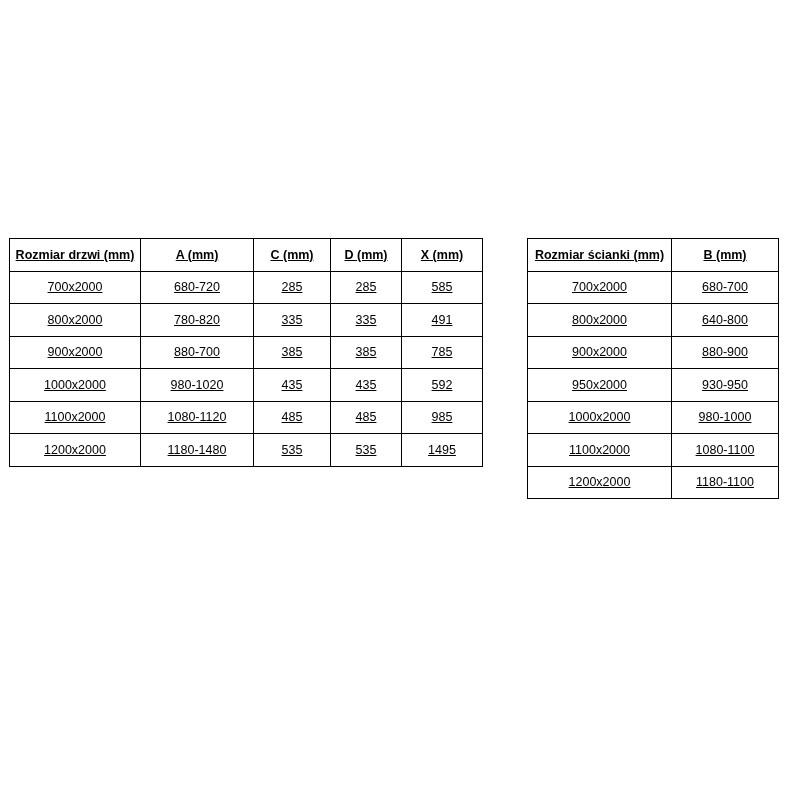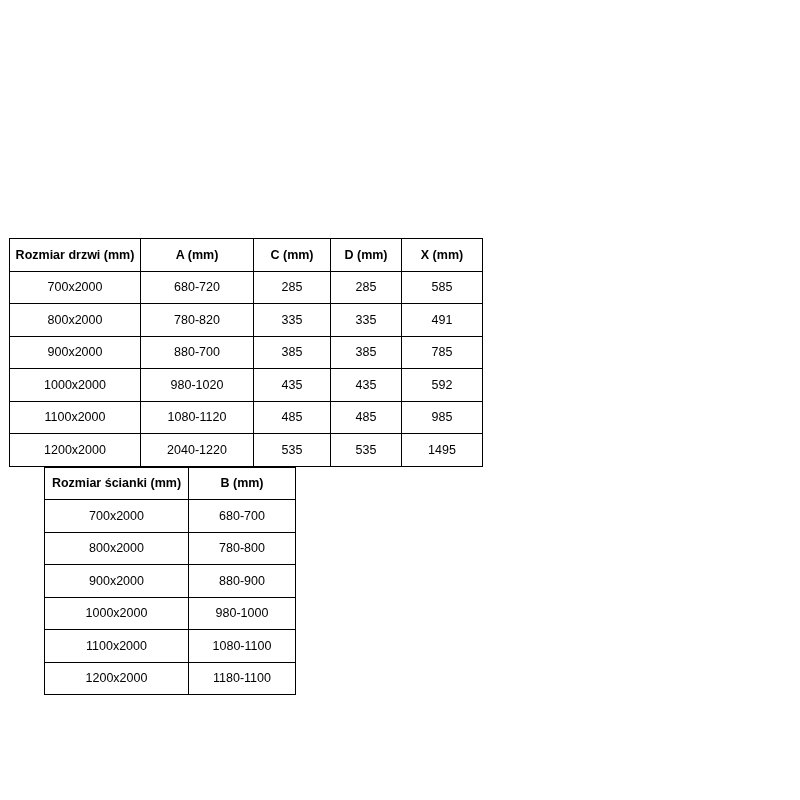--- a/index.html
+++ b/index.html
@@ -12,24 +12,25 @@
     height: 800px;
     position: relative;
     font-family: "Liberation Sans", sans-serif;
     color: #000000;
     overflow: hidden;
   }
   .tables-wrap {
     position: absolute;
     top: 238px;
     left: 0;
-    width: 695px;
+    width: 800px;
     display: flex;
-    flex-direction: column;
+    flex-direction: row;
     align-items: flex-start;
+    text-decoration: underline;
   }
   .table-block {
     border-collapse: collapse;
     table-layout: fixed;
   }
   .table-block td, .table-block th {
     border: 1px solid #000000;
     text-align: center;
     vertical-align: middle;
     font-size: 12.5px;
@@ -112,21 +113,21 @@
       </tr>
       <tr>
         <td>1100x2000</td>
         <td>1080-1120</td>
         <td>485</td>
         <td>485</td>
         <td>985</td>
       </tr>
       <tr>
         <td>1200x2000</td>
-        <td>2040-1220</td>
+        <td>1180-1480</td>
         <td>535</td>
         <td>535</td>
         <td>1495</td>
       </tr>
     </tbody>
   </table>
 
   <table class="table-block" id="wall-table">
     <colgroup>
       <col class="w0">
@@ -138,25 +139,29 @@
         <th>B (mm)</th>
       </tr>
     </thead>
     <tbody>
       <tr>
         <td>700x2000</td>
         <td>680-700</td>
       </tr>
       <tr>
         <td>800x2000</td>
-        <td>780-800</td>
+        <td>640-800</td>
       </tr>
       <tr>
         <td>900x2000</td>
         <td>880-900</td>
+      </tr>
+      <tr>
+        <td>950x2000</td>
+        <td>930-950</td>
       </tr>
       <tr>
         <td>1000x2000</td>
         <td>980-1000</td>
       </tr>
       <tr>
         <td>1100x2000</td>
         <td>1080-1100</td>
       </tr>
       <tr>

